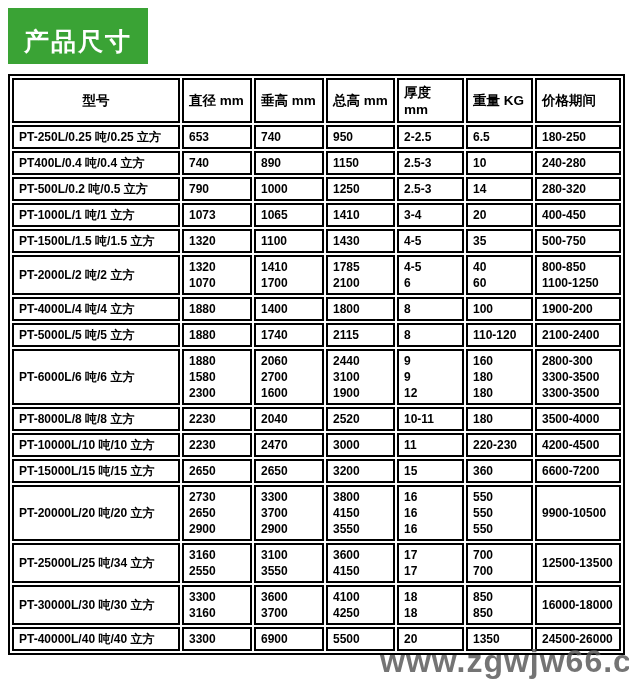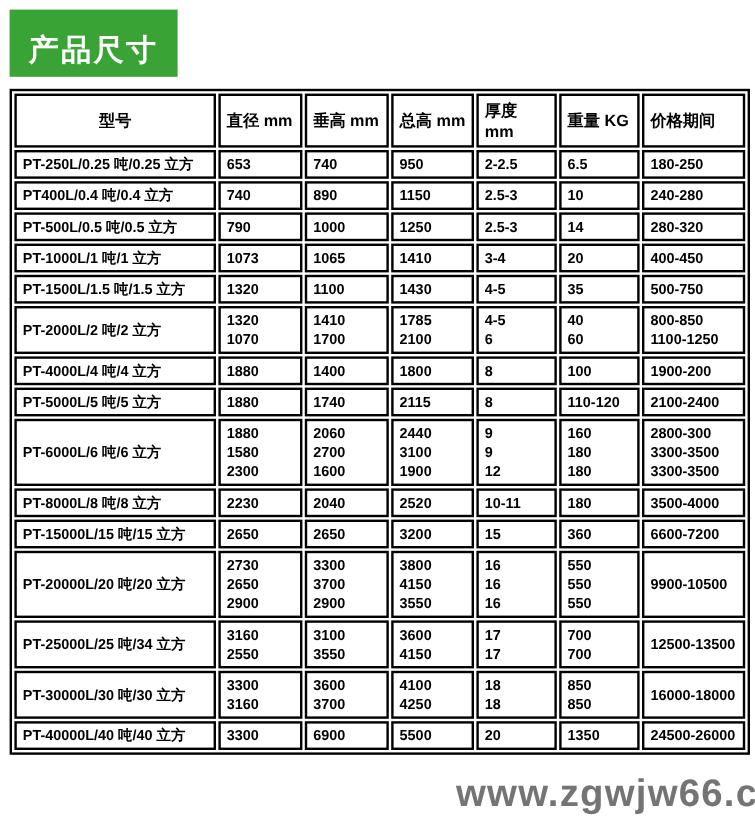--- a/index.html
+++ b/index.html
@@ -134,21 +134,21 @@
         </td>
         <td>
           <div>10</div>
         </td>
         <td>
           <div>240-280</div>
         </td>
       </tr>
       <tr>
         <td>
-          <div>PT-500L/0.5 吨/0.5 立方</div>
+          <div>PT-500L/0.2 吨/0.5 立方</div>
         </td>
         <td>
           <div>790</div>
         </td>
         <td>
           <div>1000</div>
         </td>
         <td>
           <div>1250</div>
         </td>
@@ -336,20 +336,43 @@
         </td>
         <td>
           <div>180</div>
         </td>
         <td>
           <div>3500-4000</div>
         </td>
       </tr>
       <tr>
         <td>
+          <div>PT-10000L/10 吨/10 立方</div>
+        </td>
+        <td>
+          <div>2230</div>
+        </td>
+        <td>
+          <div>2470</div>
+        </td>
+        <td>
+          <div>3000</div>
+        </td>
+        <td>
+          <div>11</div>
+        </td>
+        <td>
+          <div>220-230</div>
+        </td>
+        <td>
+          <div>4200-4500</div>
+        </td>
+      </tr>
+      <tr>
+        <td>
           <div>PT-15000L/15 吨/15 立方</div>
         </td>
         <td>
           <div>2650</div>
         </td>
         <td>
           <div>2650</div>
         </td>
         <td>
           <div>3200</div>

